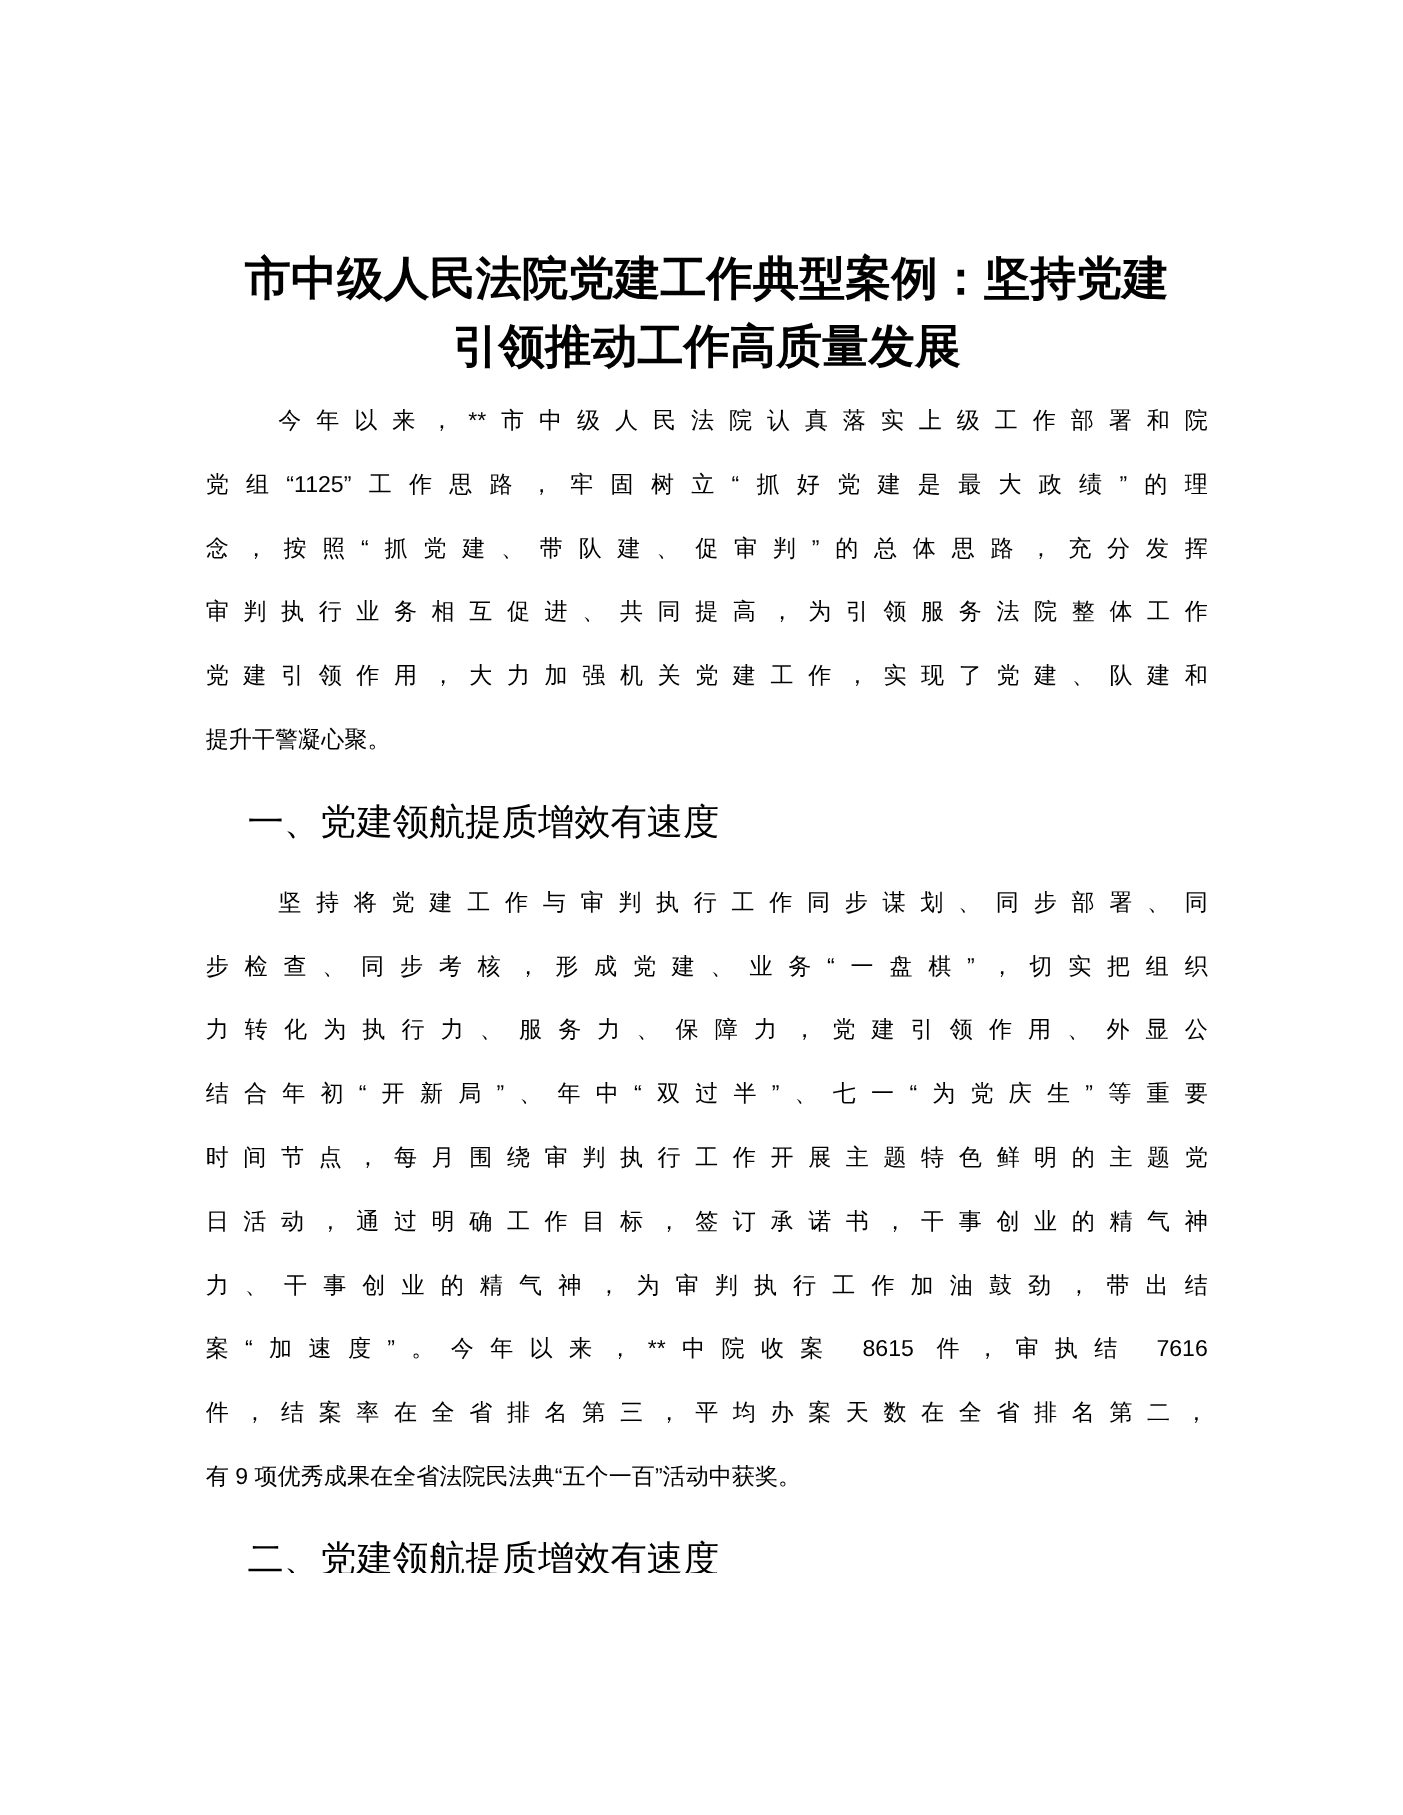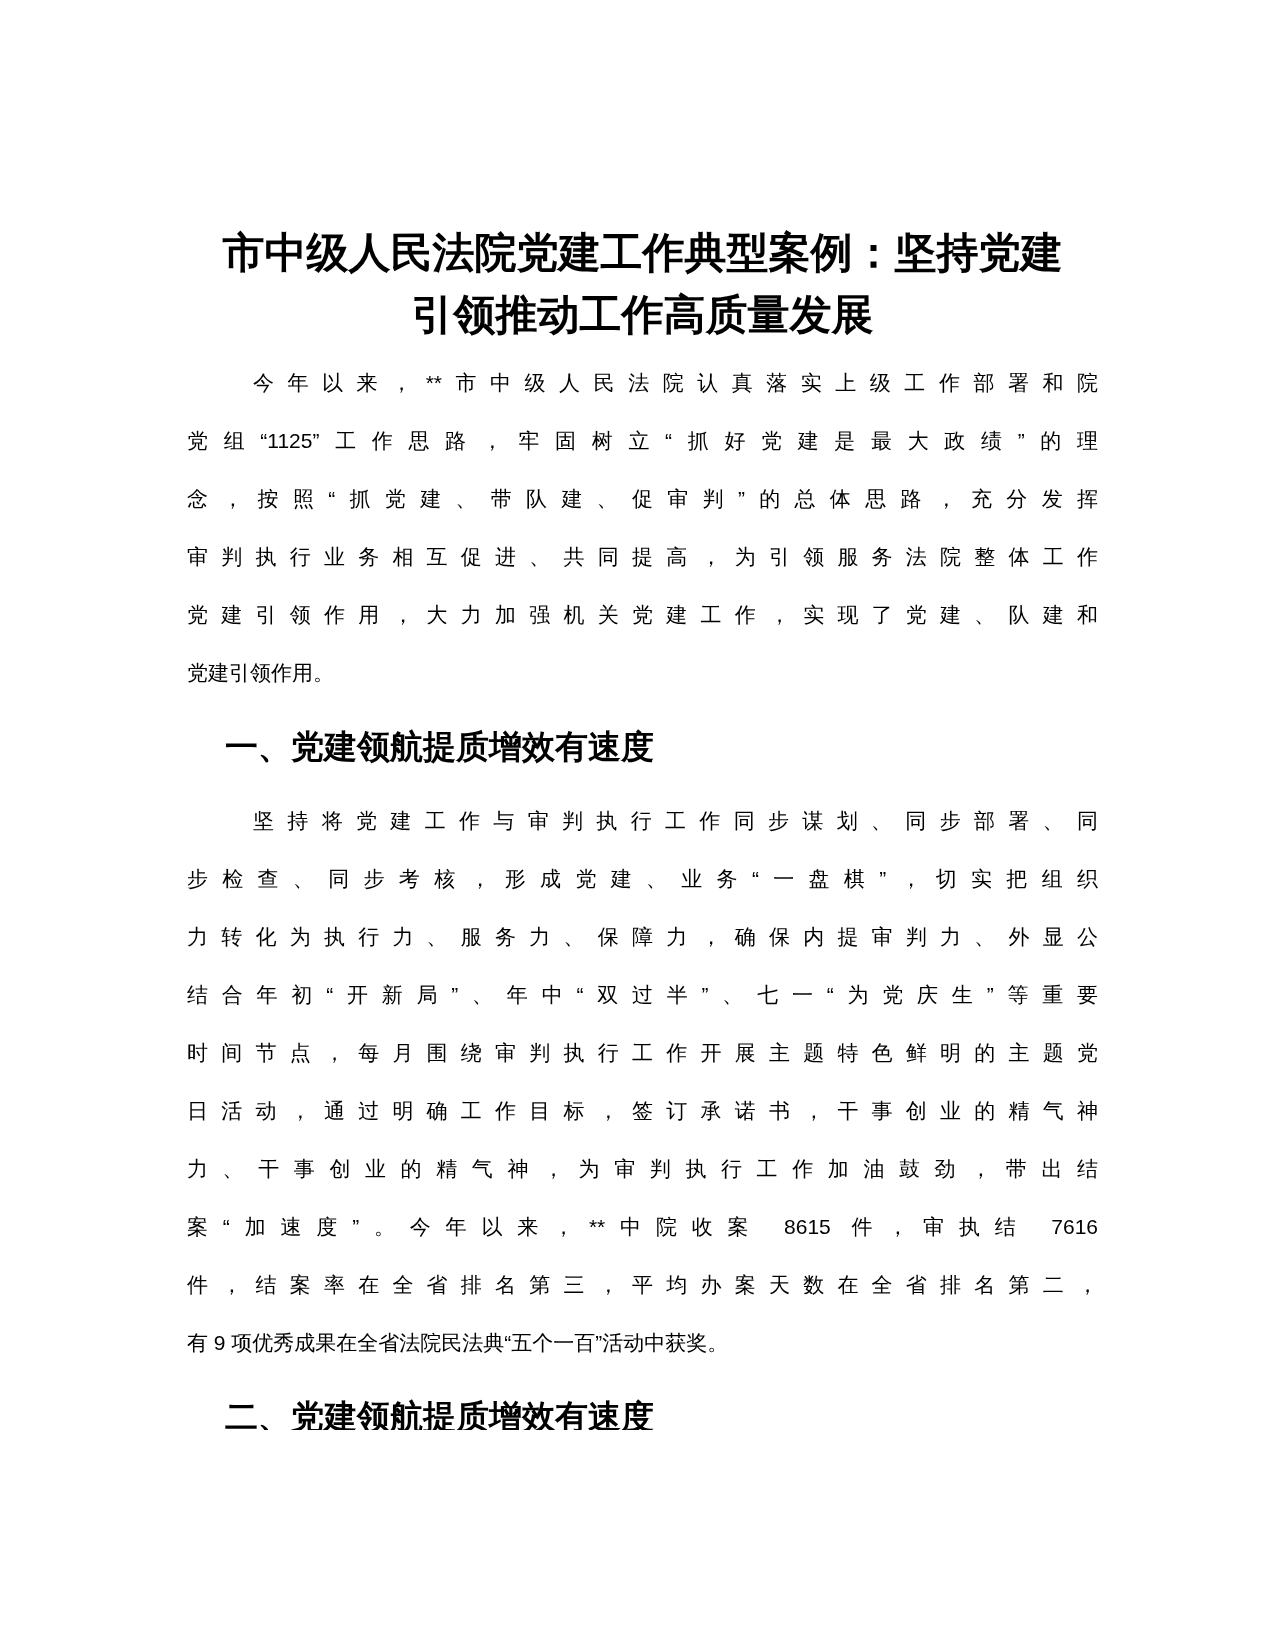--- a/index.html
+++ b/index.html
@@ -44,49 +44,49 @@
   .line.first {
     text-indent: 66px;
   }
   .line.last {
     text-align-last: left;
   }
   .heading {
     font-size: 33px;
     line-height: 58px;
     margin: 16px 0 16px 38px;
-    font-weight: 700;
+    font-weight: 400;
     white-space: nowrap;
   }
 </style>
 </head>
 <body>
 
 <div class="page">
 
   <h1 class="doc-title">
     <span class="title-line">市中级人民法院党建工作典型案例：坚持党建</span>
     <span class="title-line">引领推动工作高质量发展</span>
   </h1>
 
   <div class="para">
     <div class="line first">今年以来，**市中级人民法院认真落实上级工作部署和院</div>
     <div class="line">党组“1125”工作思路，牢固树立“抓好党建是最大政绩”的理</div>
     <div class="line">念，按照“抓党建、带队建、促审判”的总体思路，充分发挥</div>
     <div class="line">审判执行业务相互促进、共同提高，为引领服务法院整体工作</div>
     <div class="line">党建引领作用，大力加强机关党建工作，实现了党建、队建和</div>
-    <div class="line last">党建引领作用。</div>
+    <div class="line last">提升干警凝心聚。</div>
   </div>
 
   <div class="heading">一、党建领航提质增效有速度</div>
 
   <div class="para">
     <div class="line first">坚持将党建工作与审判执行工作同步谋划、同步部署、同</div>
     <div class="line">步检查、同步考核，形成党建、业务“一盘棋”，切实把组织</div>
-    <div class="line">力转化为执行力、服务力、保障力，确保内提审判力、外显公</div>
+    <div class="line">力转化为执行力、服务力、保障力，党建引领作用、外显公</div>
     <div class="line">结合年初“开新局”、年中“双过半”、七一“为党庆生”等重要</div>
     <div class="line">时间节点，每月围绕审判执行工作开展主题特色鲜明的主题党</div>
     <div class="line">日活动，通过明确工作目标，签订承诺书，干事创业的精气神</div>
     <div class="line">力、干事创业的精气神，为审判执行工作加油鼓劲，带出结</div>
     <div class="line">案“加速度”。今年以来，**中院收案 8615 件，审执结 7616</div>
     <div class="line">件，结案率在全省排名第三，平均办案天数在全省排名第二，</div>
     <div class="line last">有 9 项优秀成果在全省法院民法典“五个一百”活动中获奖。</div>
   </div>
 
   <div class="heading">二、党建领航提质增效有速度</div>

